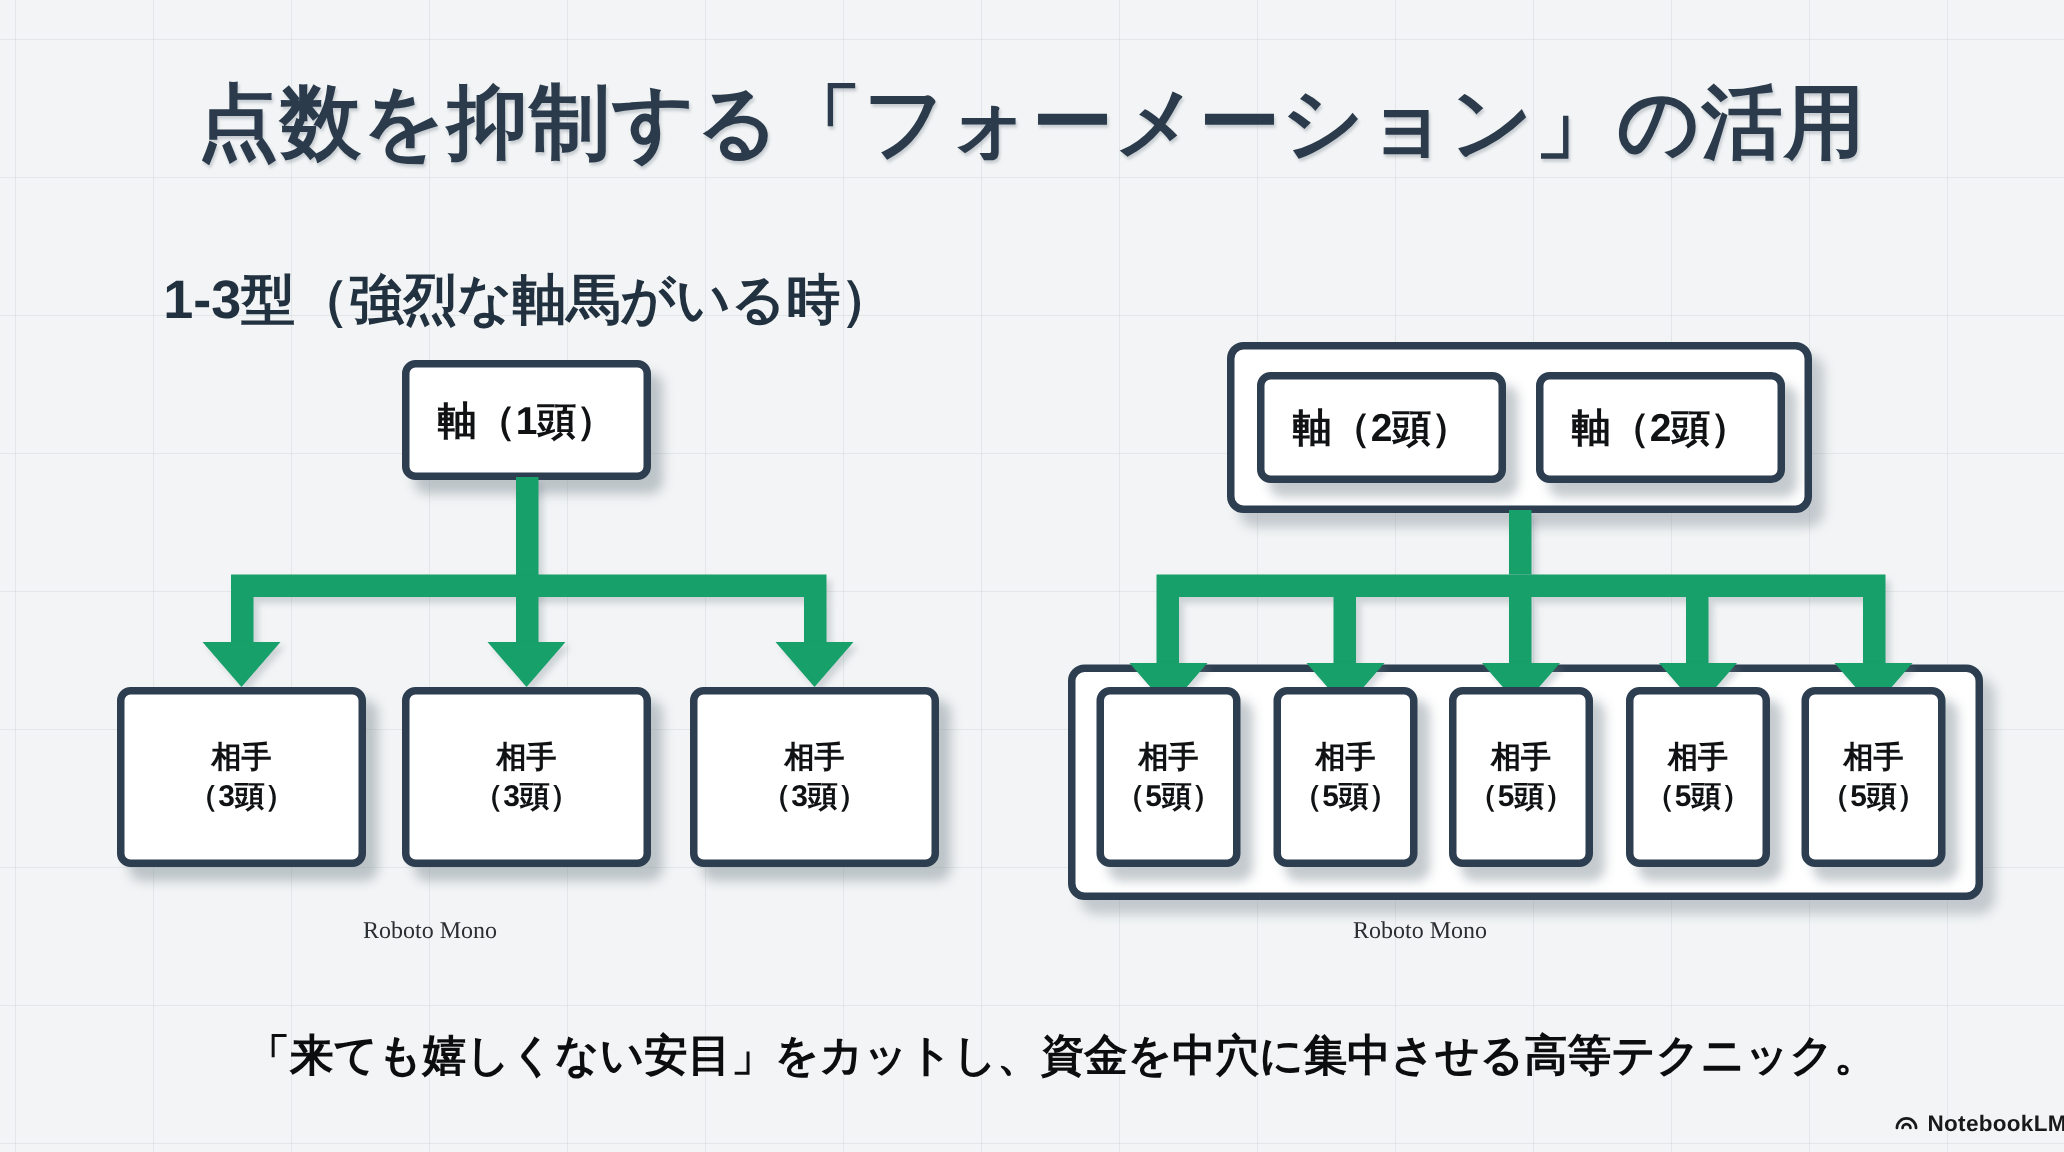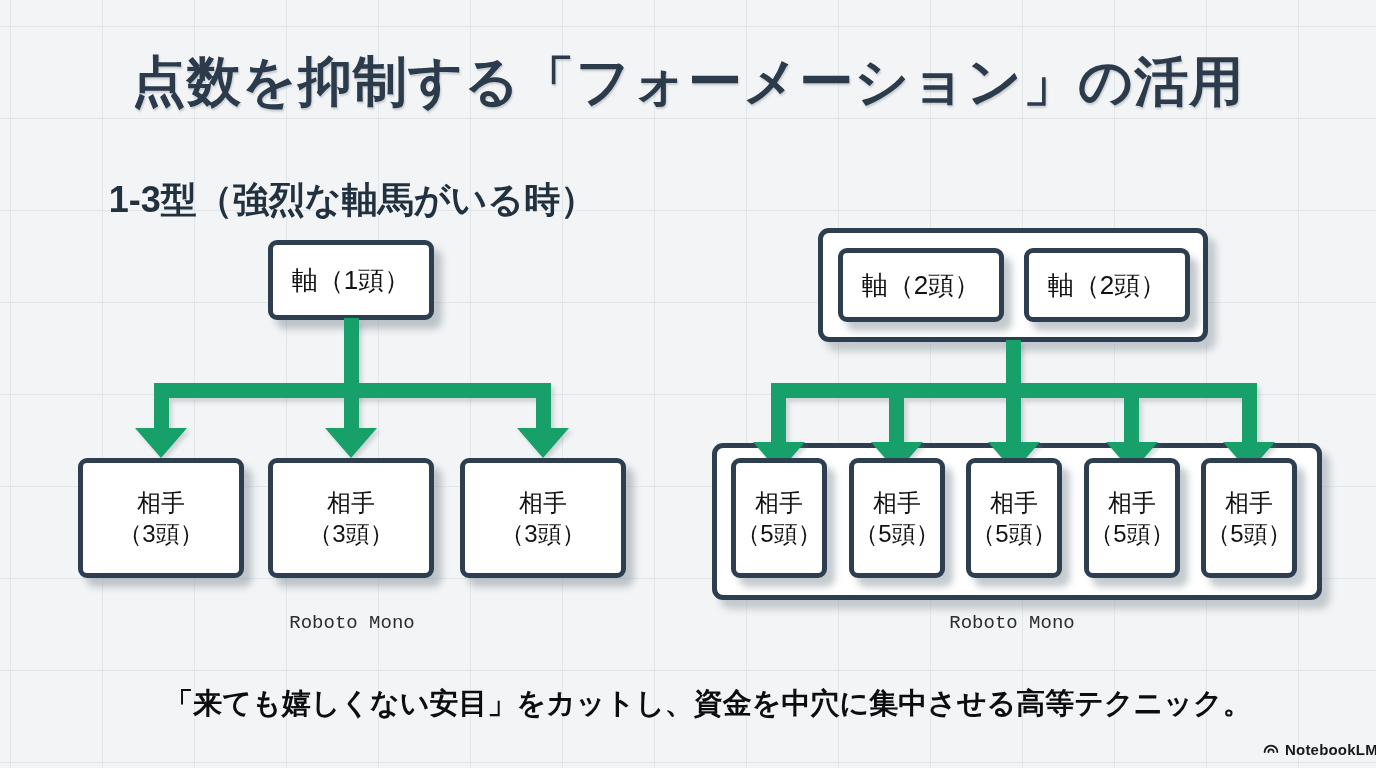--- a/index.html
+++ b/index.html
@@ -47,23 +47,23 @@
     position:absolute;
     background:#ffffff;
     border:5px solid var(--box-border);
     border-radius:9px;
     box-shadow:8px 9px 7px rgba(125,137,147,.45);
     display:flex;flex-direction:column;
     align-items:center;justify-content:center;
     text-align:center;
     color:var(--text-black);
   }
-  .node .lbl{font-weight:400;}
+  .node .lbl{font-weight:700;}
   .axis-lbl{font-size:26px;}
-  .partner-lbl{font-size:24px;line-height:1.3;}
+  .partner-lbl{font-size:20px;line-height:1.3;}
 
   .group-frame{
     position:absolute;
     background:#ffffff;
     border:5px solid var(--box-border);
     border-radius:11px;
     box-shadow:8px 9px 7px rgba(125,137,147,.4);
   }
 
   .bar{
@@ -74,23 +74,22 @@
   .arrowhead{
     position:absolute;width:0;height:0;
     border-left:26px solid transparent;
     border-right:26px solid transparent;
     border-top:30px solid var(--accent-green);
     filter:drop-shadow(3px 3px 2px rgba(120,132,142,.3));
   }
 
   .caption{
     position:absolute;top:612px;width:220px;
-    text-align:center;
-    font-family:Liberation Mono, monospace;
-    font-size:19px;color:#2a2e31;
+    font-family:Liberation Serif, serif;
+    font-size:16px;color:#2a2e31;
   }
   .caption-left{left:242px;}
   .caption-right{left:902px;}
 
   .footer-note{
     position:absolute;left:0;top:684px;width:100%;
     text-align:center;
     font-size:29px;font-weight:900;
     color:#0b0d0e;
     margin-left:20px;

